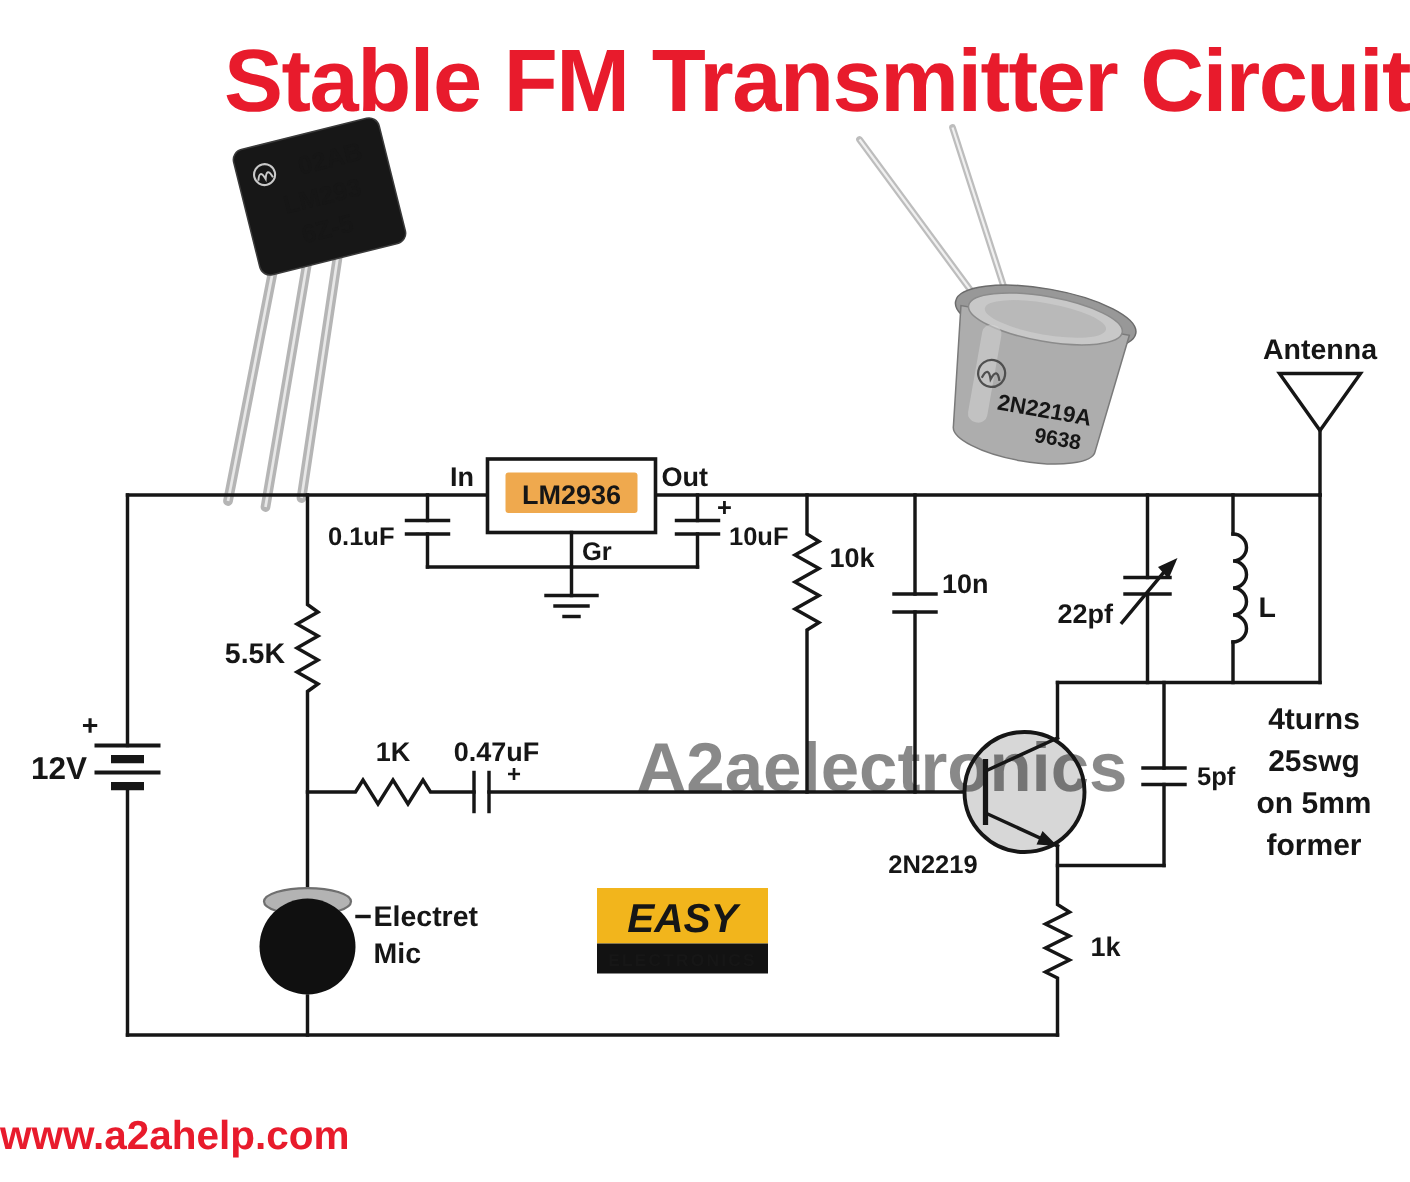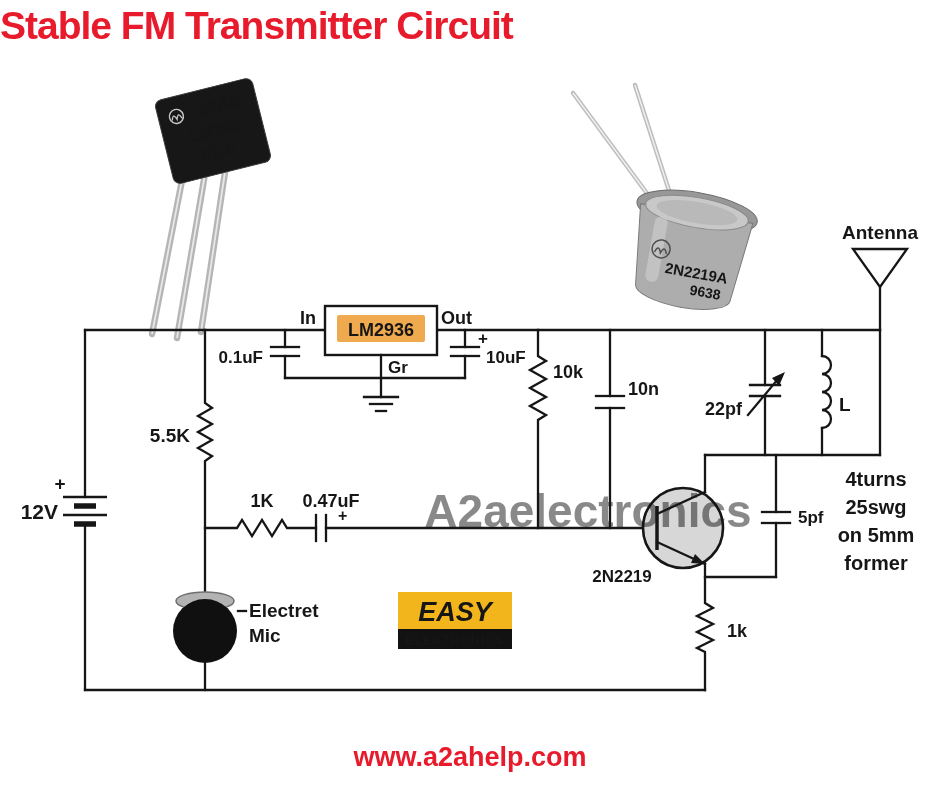--- a/index.html
+++ b/index.html
@@ -1,21 +1,21 @@
 <!DOCTYPE html>
 <html><head>
 <meta charset="utf-8">
 <style>
   *{margin:0;padding:0;box-sizing:border-box}
   html,body{width:940px;height:788px;background:#fff;overflow:hidden;
     font-family:"Liberation Sans",sans-serif}
   .page{position:relative;width:940px;height:788px;background:#fff}
-  .title{position:absolute;top:4px;left:0;width:100%;text-align:left;
-    font-size:39px;font-weight:bold;color:#e81b2c;letter-spacing:-1px}
-  .footer{position:absolute;top:742px;left:0;width:100%;text-align:center;
+  .title{position:absolute;top:20px;left:0;width:100%;text-align:right;
+    font-size:59px;font-weight:bold;color:#e81b2c;letter-spacing:-1px}
+  .footer{position:absolute;top:742px;left:0;width:100%;
     font-size:27px;font-weight:bold;color:#e81b2c}
   svg.scene{position:absolute;top:0;left:0}
   .w{fill:none;stroke:#161616;stroke-width:2.3;stroke-linecap:square;stroke-linejoin:miter}
   text{font-family:"Liberation Sans",sans-serif;font-weight:bold;fill:#161616}
 </style>
 </head>
 <body>
 
 <div class="page">
 

